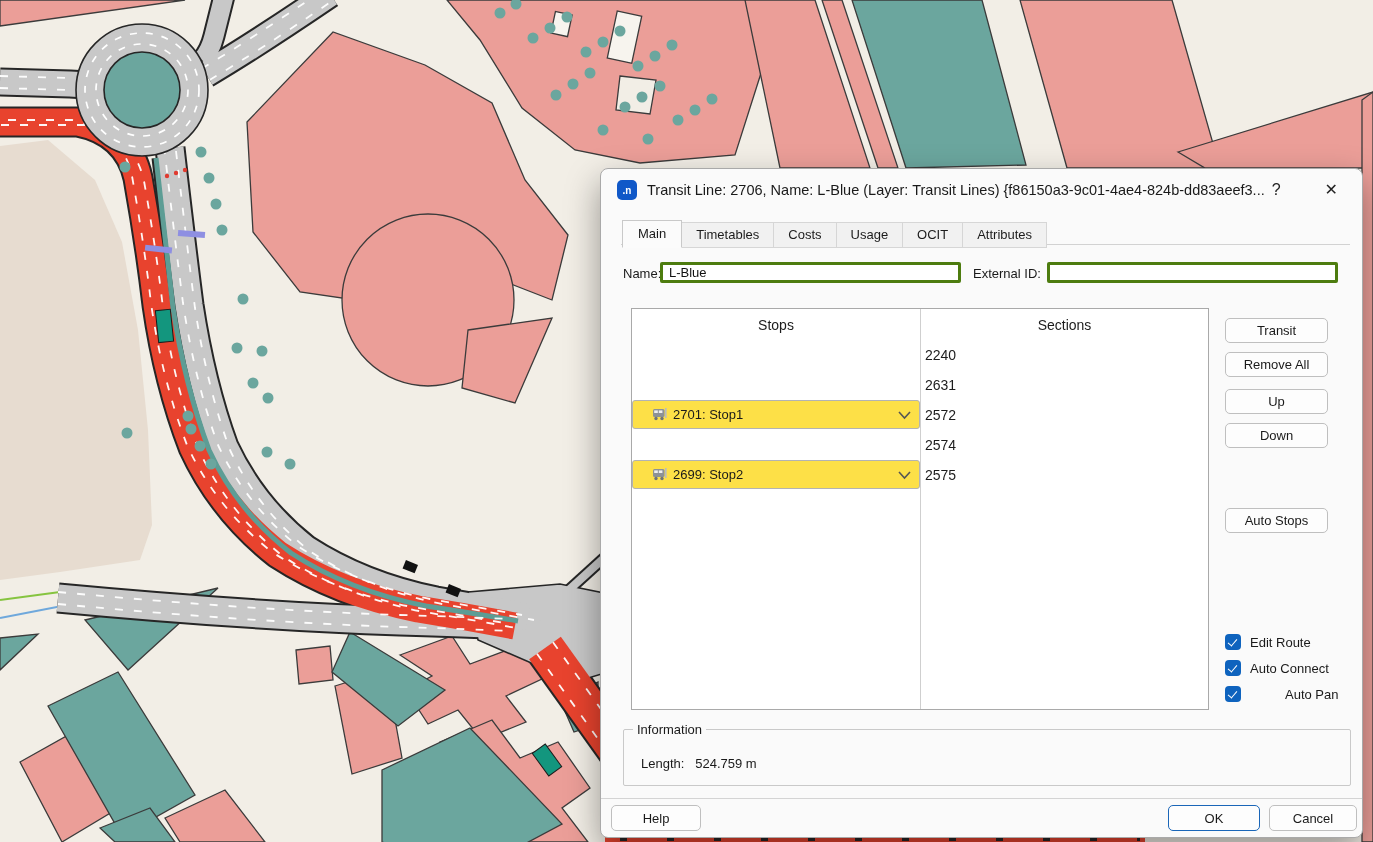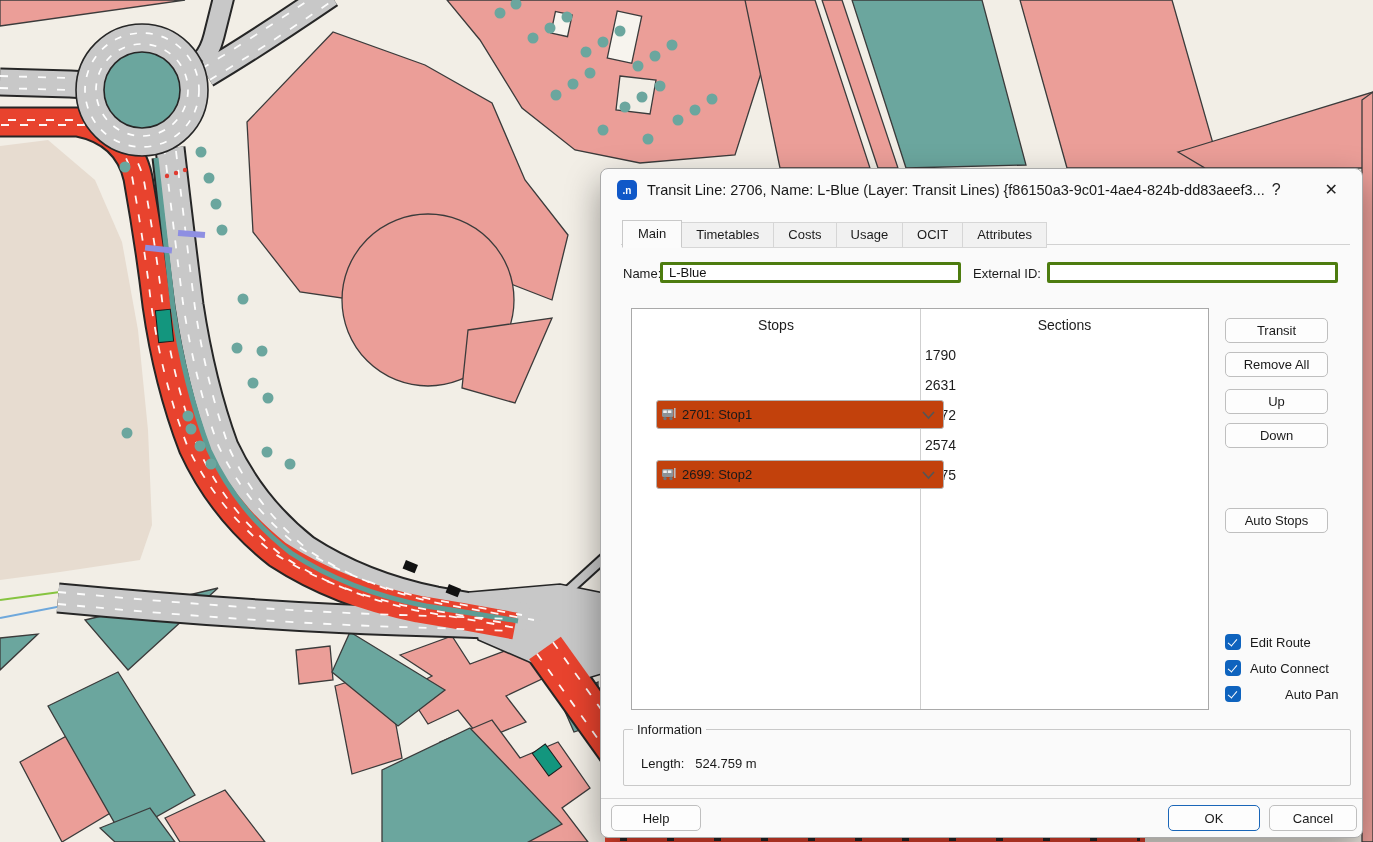--- a/index.html
+++ b/index.html
@@ -25,21 +25,21 @@
   .lbl{position:absolute;font-size:13px;color:#1a1a1a;}
   .txt{position:absolute;height:21px;border:3px solid #4d7c0f;border-radius:2px;background:#fff;font-size:13px;
     font-family:"Liberation Sans",sans-serif;padding:0 6px;box-sizing:border-box;color:#111;}
 
   .rtable{position:absolute;left:30px;top:139px;width:578px;height:402px;background:#fff;border:1px solid #a9a9a9;box-sizing:border-box;}
   .rtable .vdiv{position:absolute;left:288px;top:0;bottom:0;width:1px;background:#cfcfcf;}
   .thead{position:absolute;top:0;height:31px;font-size:14px;color:#1c1c1c;display:flex;align-items:center;justify-content:center;}
   .thead.stops{left:0;width:288px;} .thead.sections{left:289px;right:0;}
   .secnum{position:absolute;left:293px;height:30px;line-height:30px;font-size:14px;color:#1c1c1c;}
   .combo{position:absolute;left:0;width:288px;height:29px;box-sizing:border-box;border:1px solid #b3b3b3;border-radius:3px;
-    background:#c2410c;display:flex;align-items:center;padding:0 7px 0 4px;margin-left:24px;}
+    background:#fde047;display:flex;align-items:center;padding:0 7px 0 19px;}
   .combo .cl{flex:1;font-size:13px;color:#1a1a1a;margin-left:6px;}
 
   .sbtn{position:absolute;left:624px;width:103px;height:25px;background:#fdfdfd;border:1px solid #bfbfbf;border-radius:5px;
     font-size:13px;color:#1a1a1a;display:flex;align-items:center;justify-content:center;box-sizing:border-box;}
   .cbrow{position:absolute;left:624px;display:flex;align-items:center;gap:9px;height:16px;}
   .cb{width:16px;height:16px;border-radius:4px;background:#0e63be;position:relative;flex:0 0 auto;}
   .cb::after{content:"";position:absolute;left:5px;top:2.5px;width:4px;height:8px;border:solid #fff;border-width:0 1.8px 1.8px 0;transform:rotate(40deg);}
   .cbl{font-size:13px;color:#1a1a1a;}
 
   .group{position:absolute;left:22px;top:560px;width:728px;height:57px;border:1px solid #c9c9c9;border-radius:2px;box-sizing:border-box;}
@@ -253,21 +253,21 @@
     <span class="lbl" style="left:22px;top:97px;">Name:</span>
     <input class="txt" style="left: 59px; top: 93px; width: 301px;" value="L-Blue">
     <span class="lbl" style="left:372px;top:97px;">External ID:</span>
     <input class="txt" style="left: 446px; top: 93px; width: 291px;" value="">
 
     <div class="rtable">
       <div class="vdiv"></div>
       <div class="thead sections">Sections</div>
       <div class="thead stops">Stops</div>
 
-      <div class="secnum" style="top:31px;">1790</div>
+      <div class="secnum" style="top:31px;">2240</div>
       <div class="secnum" style="top:61px;">2631</div>
       <div class="secnum" style="top:91px;">2572</div>
       <div class="secnum" style="top:121px;">2574</div>
       <div class="secnum" style="top:151px;">2575</div>
 
       <div class="combo" style="top:91px;">
         <svg width="15" height="13" viewBox="0 0 15 13">
           <rect x="1" y="1" width="11.5" height="8" rx="1.5" fill="#8d9296"></rect>
           <rect x="2.2" y="2.4" width="3.6" height="2.6" fill="#fff" opacity=".85"></rect>
           <rect x="6.8" y="2.4" width="3.6" height="2.6" fill="#fff" opacity=".85"></rect>

